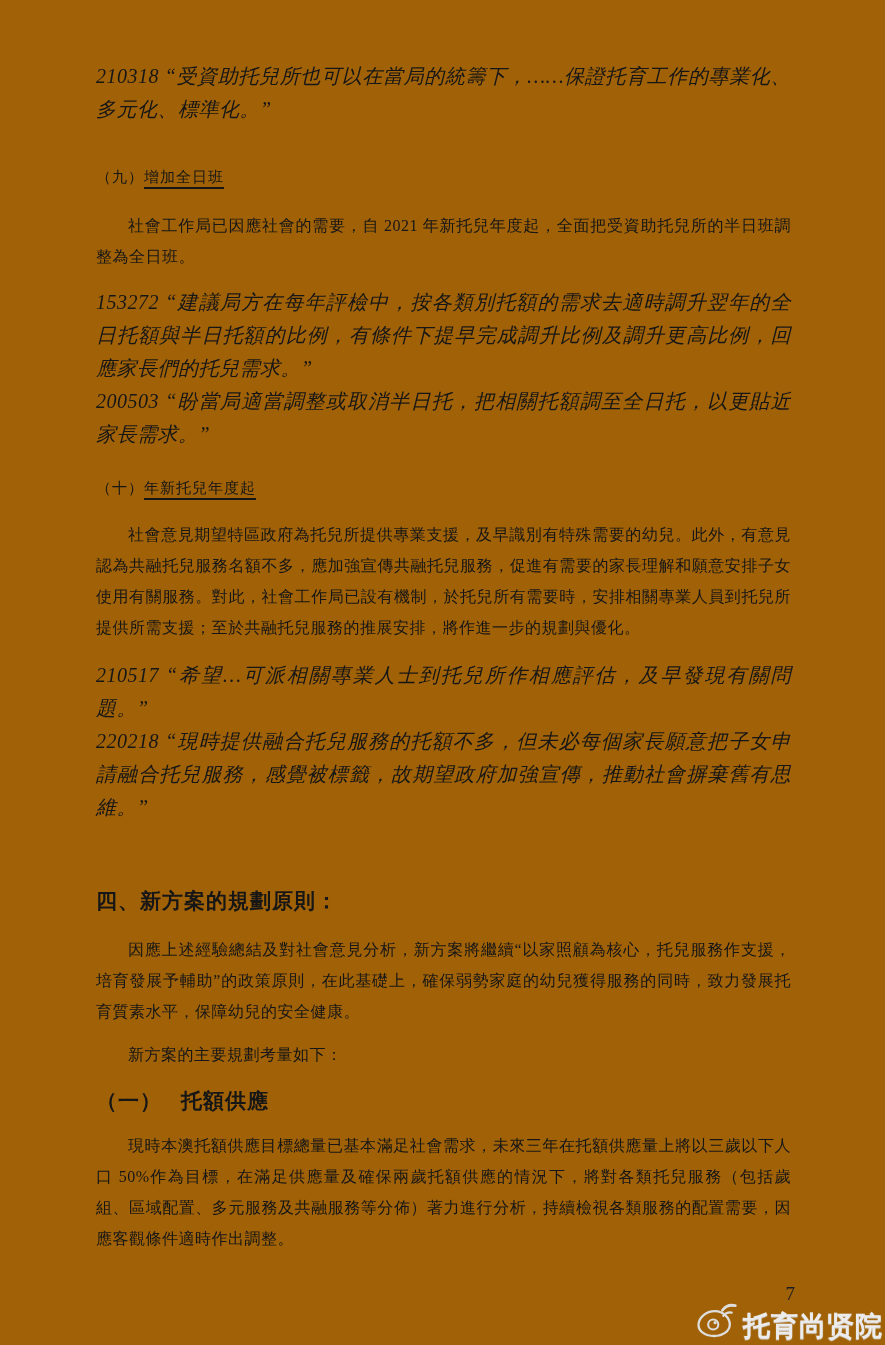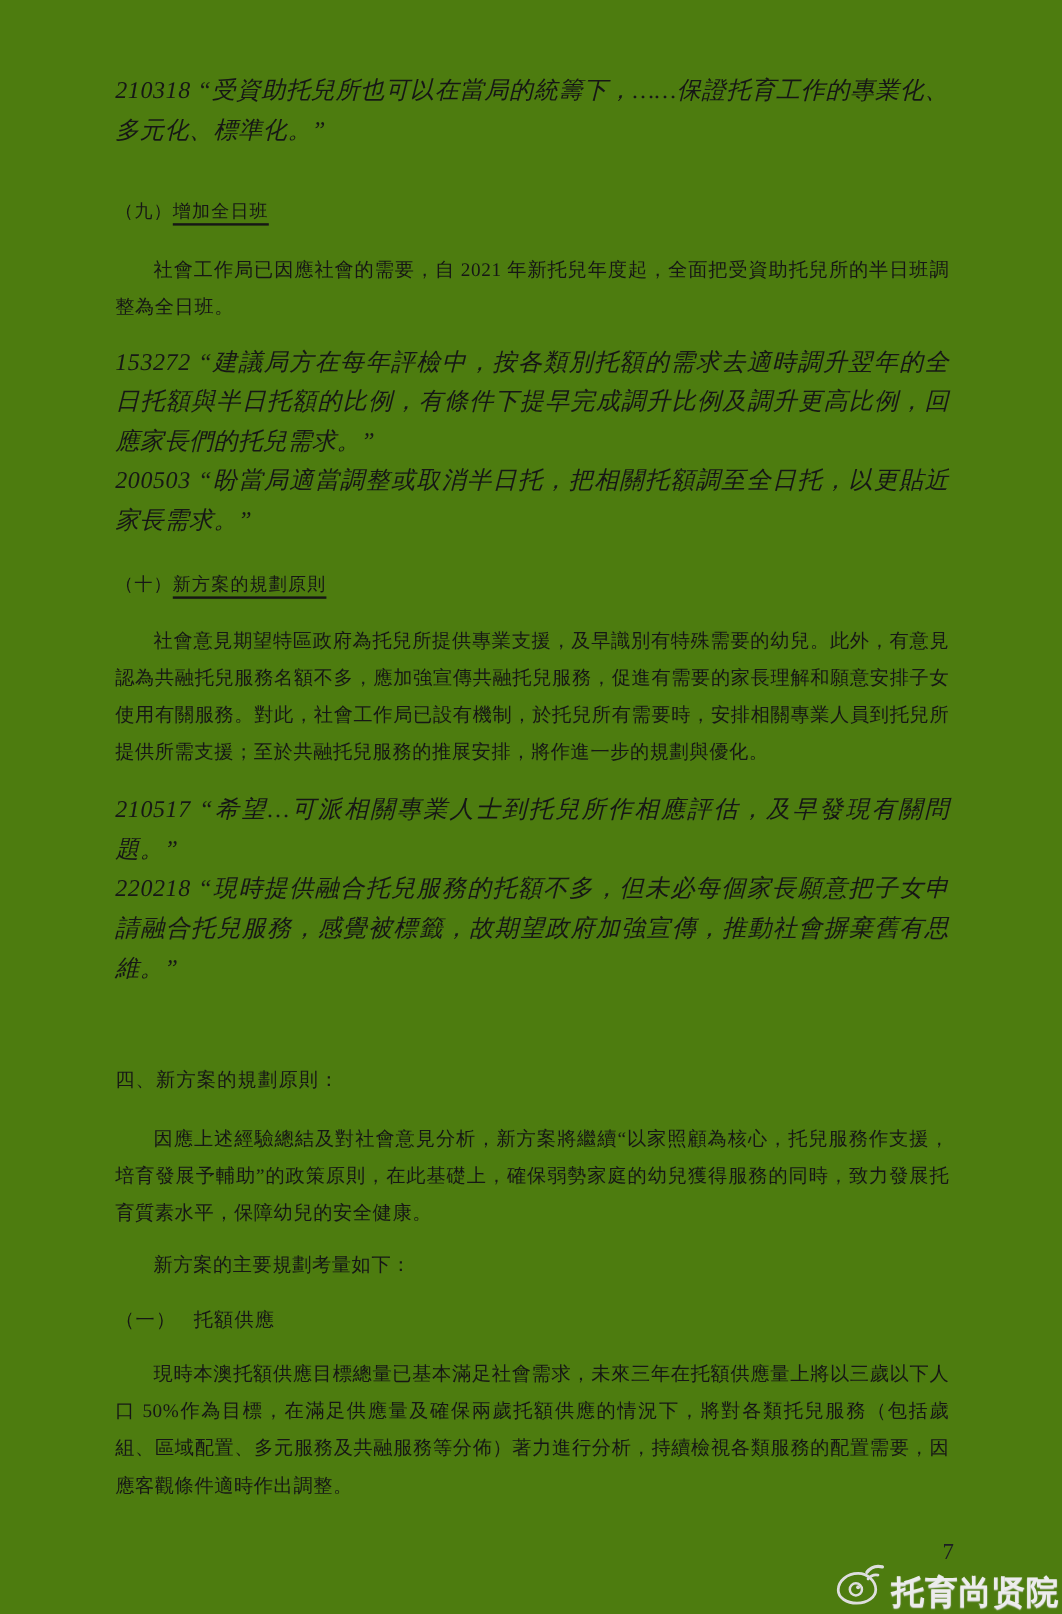--- a/index.html
+++ b/index.html
@@ -4,21 +4,21 @@
 <style>
   html, body {
     margin: 0;
     padding: 0;
     background: #ffffff;
   }
   .page {
     position: relative;
     width: 885px;
     height: 1345px;
-    background: #4d7c0f;
+    background: #a16207;
     font-family: "Liberation Serif", "DejaVu Serif", serif;
     color: #161616;
     overflow: hidden;
   }
   .content {
     position: absolute;
     left: 96px;
     top: 60px;
     width: 695px;
   }
@@ -44,22 +44,22 @@
     line-height: 30px;
     letter-spacing: 1px;
   }
   .sec-heading .underline {
     text-decoration: underline;
     text-underline-offset: 5px;
     text-decoration-thickness: 1.5px;
   }
   .bold-heading {
     margin: 0;
-    font-size: 16px;
-    font-weight: normal;
+    font-size: 21px;
+    font-weight: bold;
     line-height: 30px;
     letter-spacing: 1px;
   }
   .sub-title { margin-left: 0.9em; }
 
   
   .mt-h9      { margin-top: 36px; }
   .mt-p9      { margin-top: 18px; }
   .mt-q9      { margin-top: 14px; }
   .mt-h10     { margin-top: 22px; }
@@ -106,21 +106,21 @@
 
     <h2 class="sec-heading mt-h9"><span>（九）</span><span class="underline">增加全日班</span></h2>
 
     <p class="para mt-p9">社會工作局已因應社會的需要，自 2021 年新托兒年度起，全面把受資助托兒所的半日班調整為全日班。</p>
 
     <div class="mt-q9">
       <p class="quote">153272 “建議局方在每年評檢中，按各類別托額的需求去適時調升翌年的全日托額與半日托額的比例，有條件下提早完成調升比例及調升更高比例，回應家長們的托兒需求。”</p>
       <p class="quote">200503 “盼當局適當調整或取消半日托，把相關托額調至全日托，以更貼近家長需求。”</p>
     </div>
 
-    <h2 class="sec-heading mt-h10"><span>（十）</span><span class="underline">新方案的規劃原則</span></h2>
+    <h2 class="sec-heading mt-h10"><span>（十）</span><span class="underline">年新托兒年度起</span></h2>
 
     <p class="para mt-p10">社會意見期望特區政府為托兒所提供專業支援，及早識別有特殊需要的幼兒。此外，有意見認為共融托兒服務名額不多，應加強宣傳共融托兒服務，促進有需要的家長理解和願意安排子女使用有關服務。對此，社會工作局已設有機制，於托兒所有需要時，安排相關專業人員到托兒所提供所需支援；至於共融托兒服務的推展安排，將作進一步的規劃與優化。</p>
 
     <div class="mt-q10">
       <p class="quote">210517 “希望…可派相關專業人士到托兒所作相應評估，及早發現有關問題。”</p>
       <p class="quote">220218 “現時提供融合托兒服務的托額不多，但未必每個家長願意把子女申請融合托兒服務，感覺被標籤，故期望政府加強宣傳，推動社會摒棄舊有思維。”</p>
     </div>
 
     <h2 class="bold-heading mt-h4">四、新方案的規劃原則：</h2>
 

